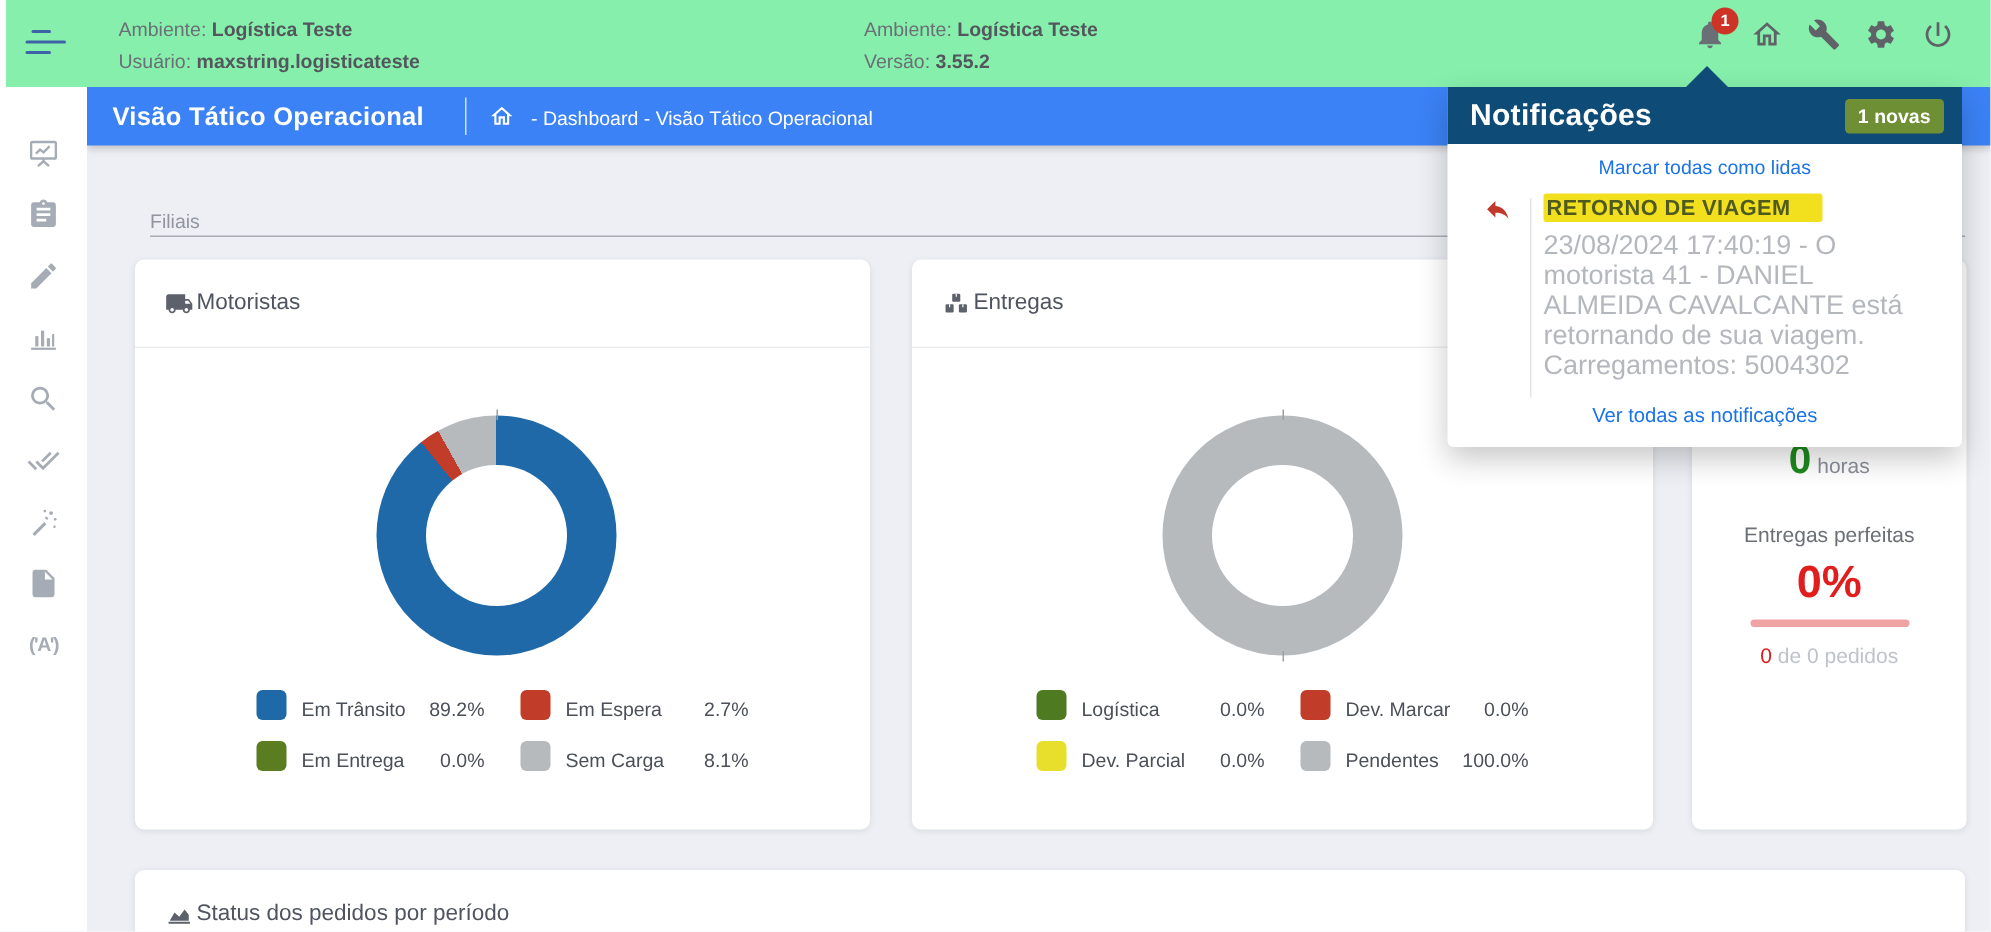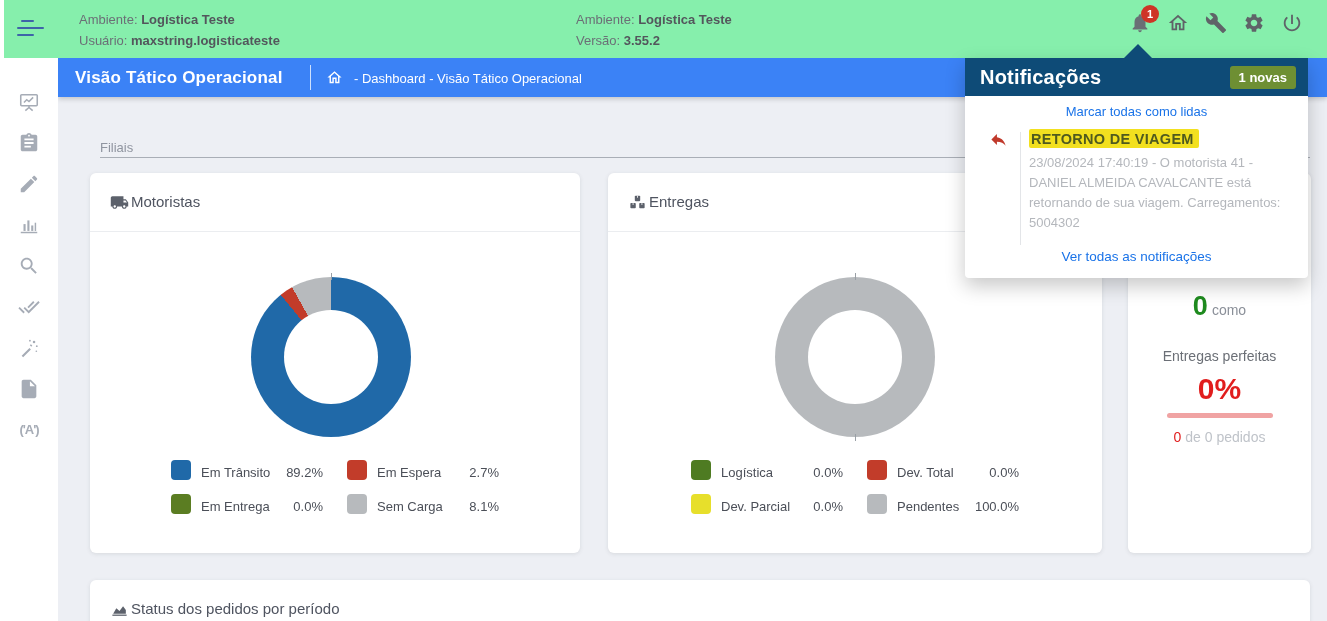--- a/index.html
+++ b/index.html
@@ -93,22 +93,22 @@
   .notif-title { color:#fff; font-size:20px; font-weight:bold; letter-spacing:.2px; }
   .notif-badge { margin-left:auto; background:#6e8f33; color:#fff; font-size:13px; font-weight:bold;
     padding:4px 9px; border-radius:3px; }
   .notif-body { padding:8px 0 14px; }
   .notif-link { display:block; text-align:center; color:#1a73e8; font-size:13px; cursor:pointer; text-decoration:none; }
   .notif-item { position:relative; margin:10px 16px 0; padding:0 4px 0 48px; min-height:90px; cursor:pointer; }
   .notif-vline { position:absolute; left:39px; top:3px; bottom:-12px; width:1px; background:#e3e5e8; }
   .notif-reply { position:absolute; left:8px; top:1px; width:19px; height:19px; color:#c0392b; }
   .notif-reply svg { width:19px; height:19px; display:block; }
   .notif-item-title { display:inline-block; background:#f2e01f; color:#4f5a1e; font-size:14.5px;
-    font-weight:bold; letter-spacing:.3px; padding:2px 5px 1px 2px; border-radius:2px; }
-  .notif-item-body { margin-top:5px; font-size:13px; line-height:20px; color:#b4b7bc; max-width:272px; }
+    font-weight:bold; letter-spacing:.3px; padding:2px 21px 1px 2px; border-radius:2px; }
+  .notif-item-body { margin-top:5px; font-size:18px; line-height:20px; color:#b4b7bc; max-width:272px; }
   .view-all { margin-top:16px; font-size:13.5px; }
 </style>
 </head>
 <body>
 
 <div class="abs topbar">
   <div class="abs hamburger">
       <i></i>
       <i></i>
       <i></i>
@@ -281,41 +281,41 @@
       <div class="tick-bottom"></div>
     </div>
     <div class="legend">
       <div class="legend-item">
         <span class="swatch" style="background: rgb(78, 123, 34);"></span>
         <span>Logística</span>
         <span class="legend-pct">0.0%</span>
       </div>
       <div class="legend-item">
         <span class="swatch" style="background: rgb(194, 60, 42);"></span>
-        <span>Dev. Total</span>
+        <span>Dev. Marcar</span>
         <span class="legend-pct">0.0%</span>
       </div>
       <div class="legend-item">
         <span class="swatch" style="background: rgb(231, 223, 43);"></span>
         <span>Dev. Parcial</span>
         <span class="legend-pct">0.0%</span>
       </div>
       <div class="legend-item">
         <span class="swatch" style="background: rgb(183, 186, 189);"></span>
         <span>Pendentes</span>
         <span class="legend-pct">100.0%</span>
       </div>
     </div>
   </div>
 
   <div class="card card-kpi">
     <div class="kpi-inner">
       <div class="kpi-label">TMA</div>
       <div class="kpi-tma">
-        <span class="num">0</span><span class="unit">como</span>
+        <span class="num">0</span><span class="unit">horas</span>
       </div>
       <div class="kpi-perfect-label">Entregas perfeitas</div>
       <div class="kpi-perfect-val">0%</div>
       <div class="kpi-bar"></div>
       <div class="kpi-sub"><span class="red">0</span><span> de 0 pedidos</span></div>
     </div>
   </div>
 
   <div class="card card-status">
     <div class="card-header" style="border-bottom:none;">

